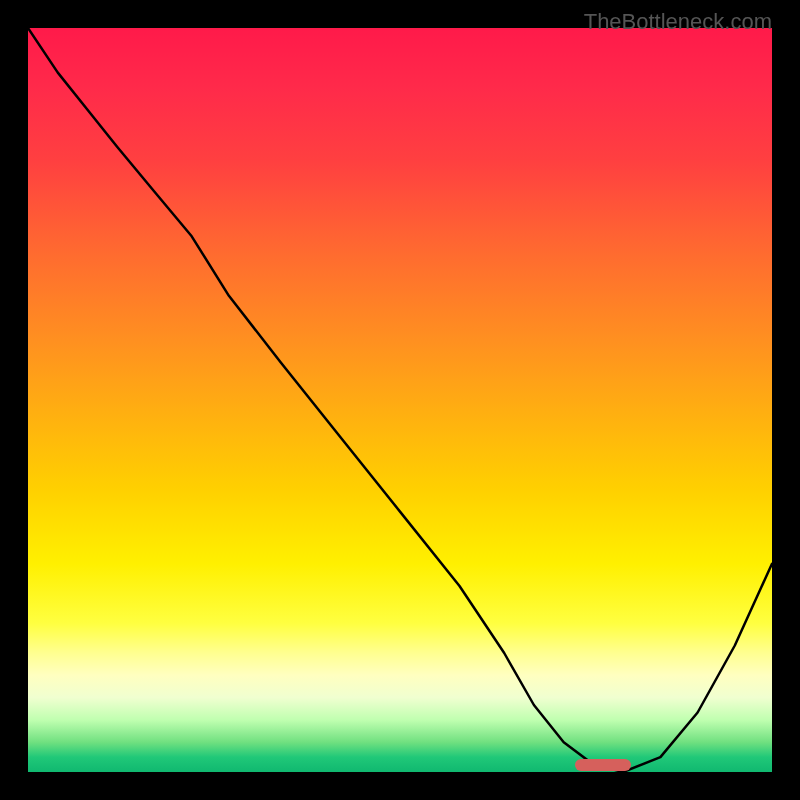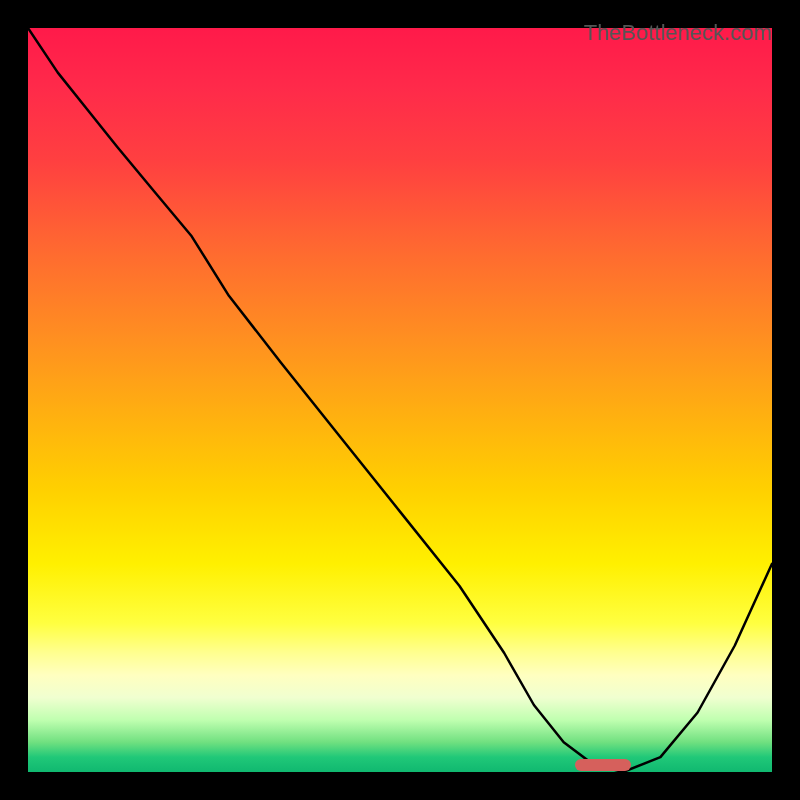--- a/index.html
+++ b/index.html
@@ -5,21 +5,21 @@
   * { margin: 0; padding: 0; box-sizing: border-box; }
   body {
     width: 800px;
     height: 800px;
     background: #000;
     position: relative;
     font-family: Arial, sans-serif;
   }
   .watermark {
     position: absolute;
-    top: 20px;
+    top: 9px;
     right: 28px;
     color: #555;
     font-size: 22px;
     font-weight: 500;
     z-index: 10;
   }
   .plot-area {
     position: absolute;
     left: 28px;
     top: 28px;

